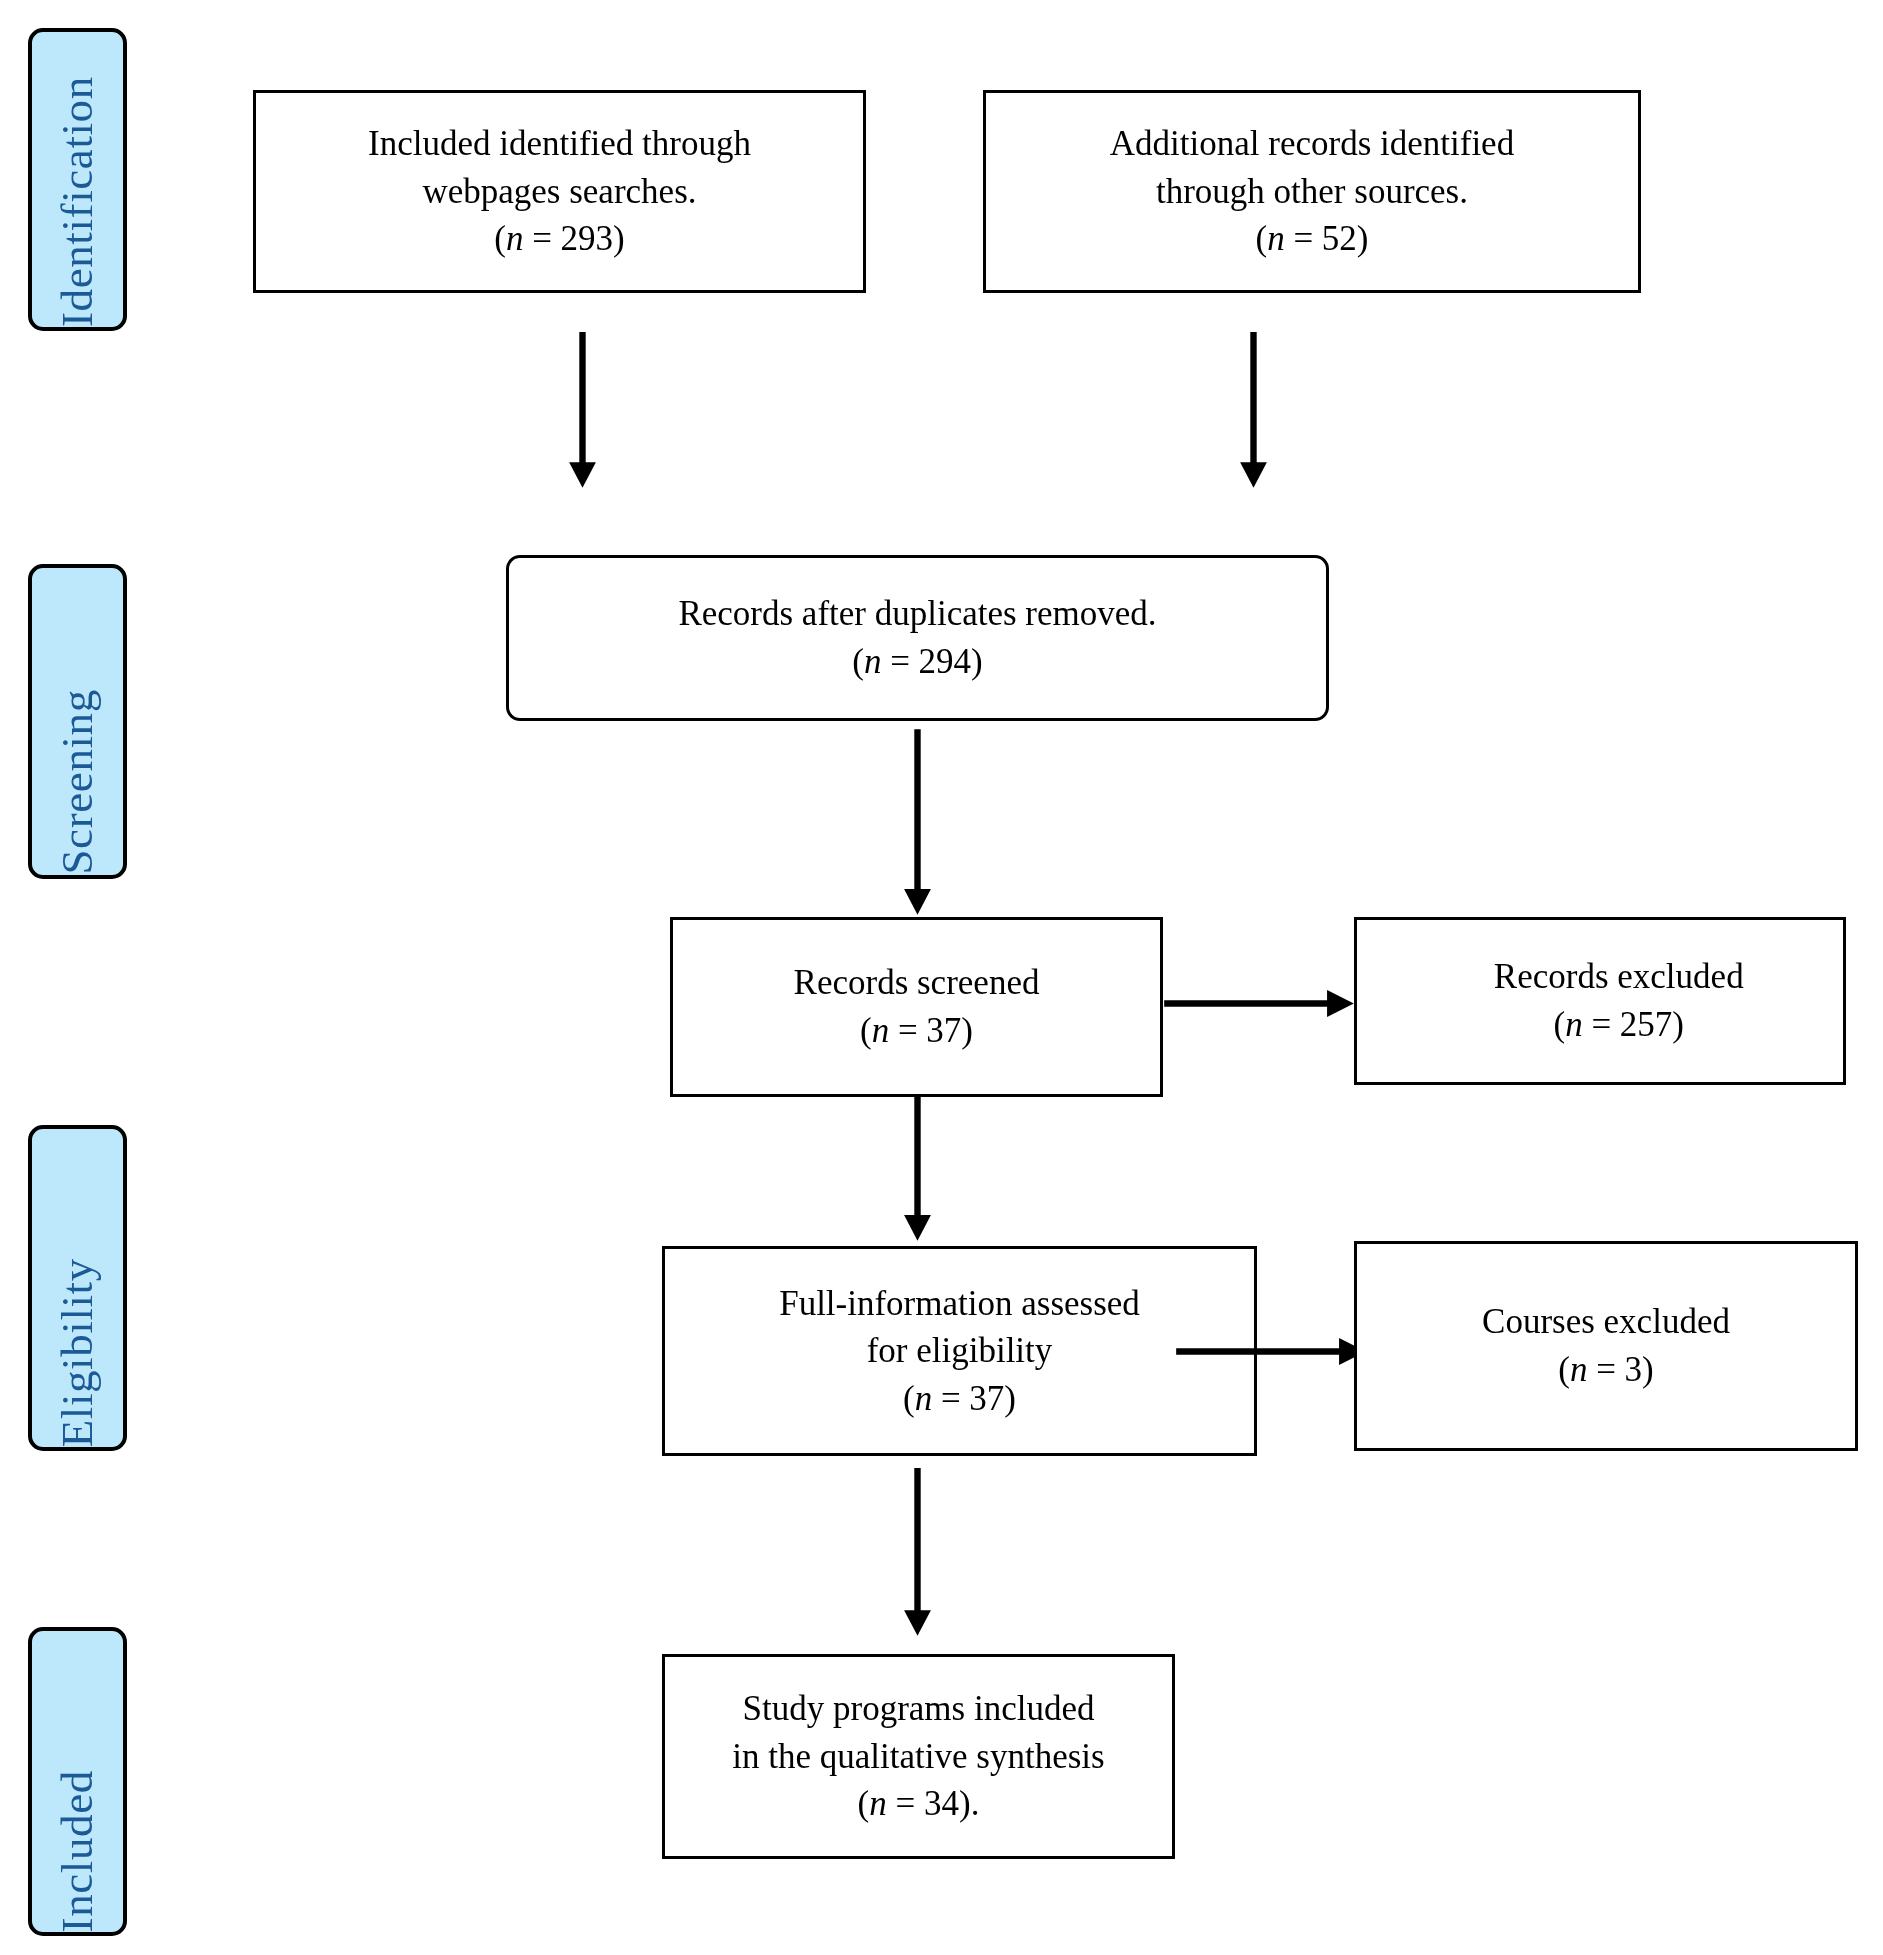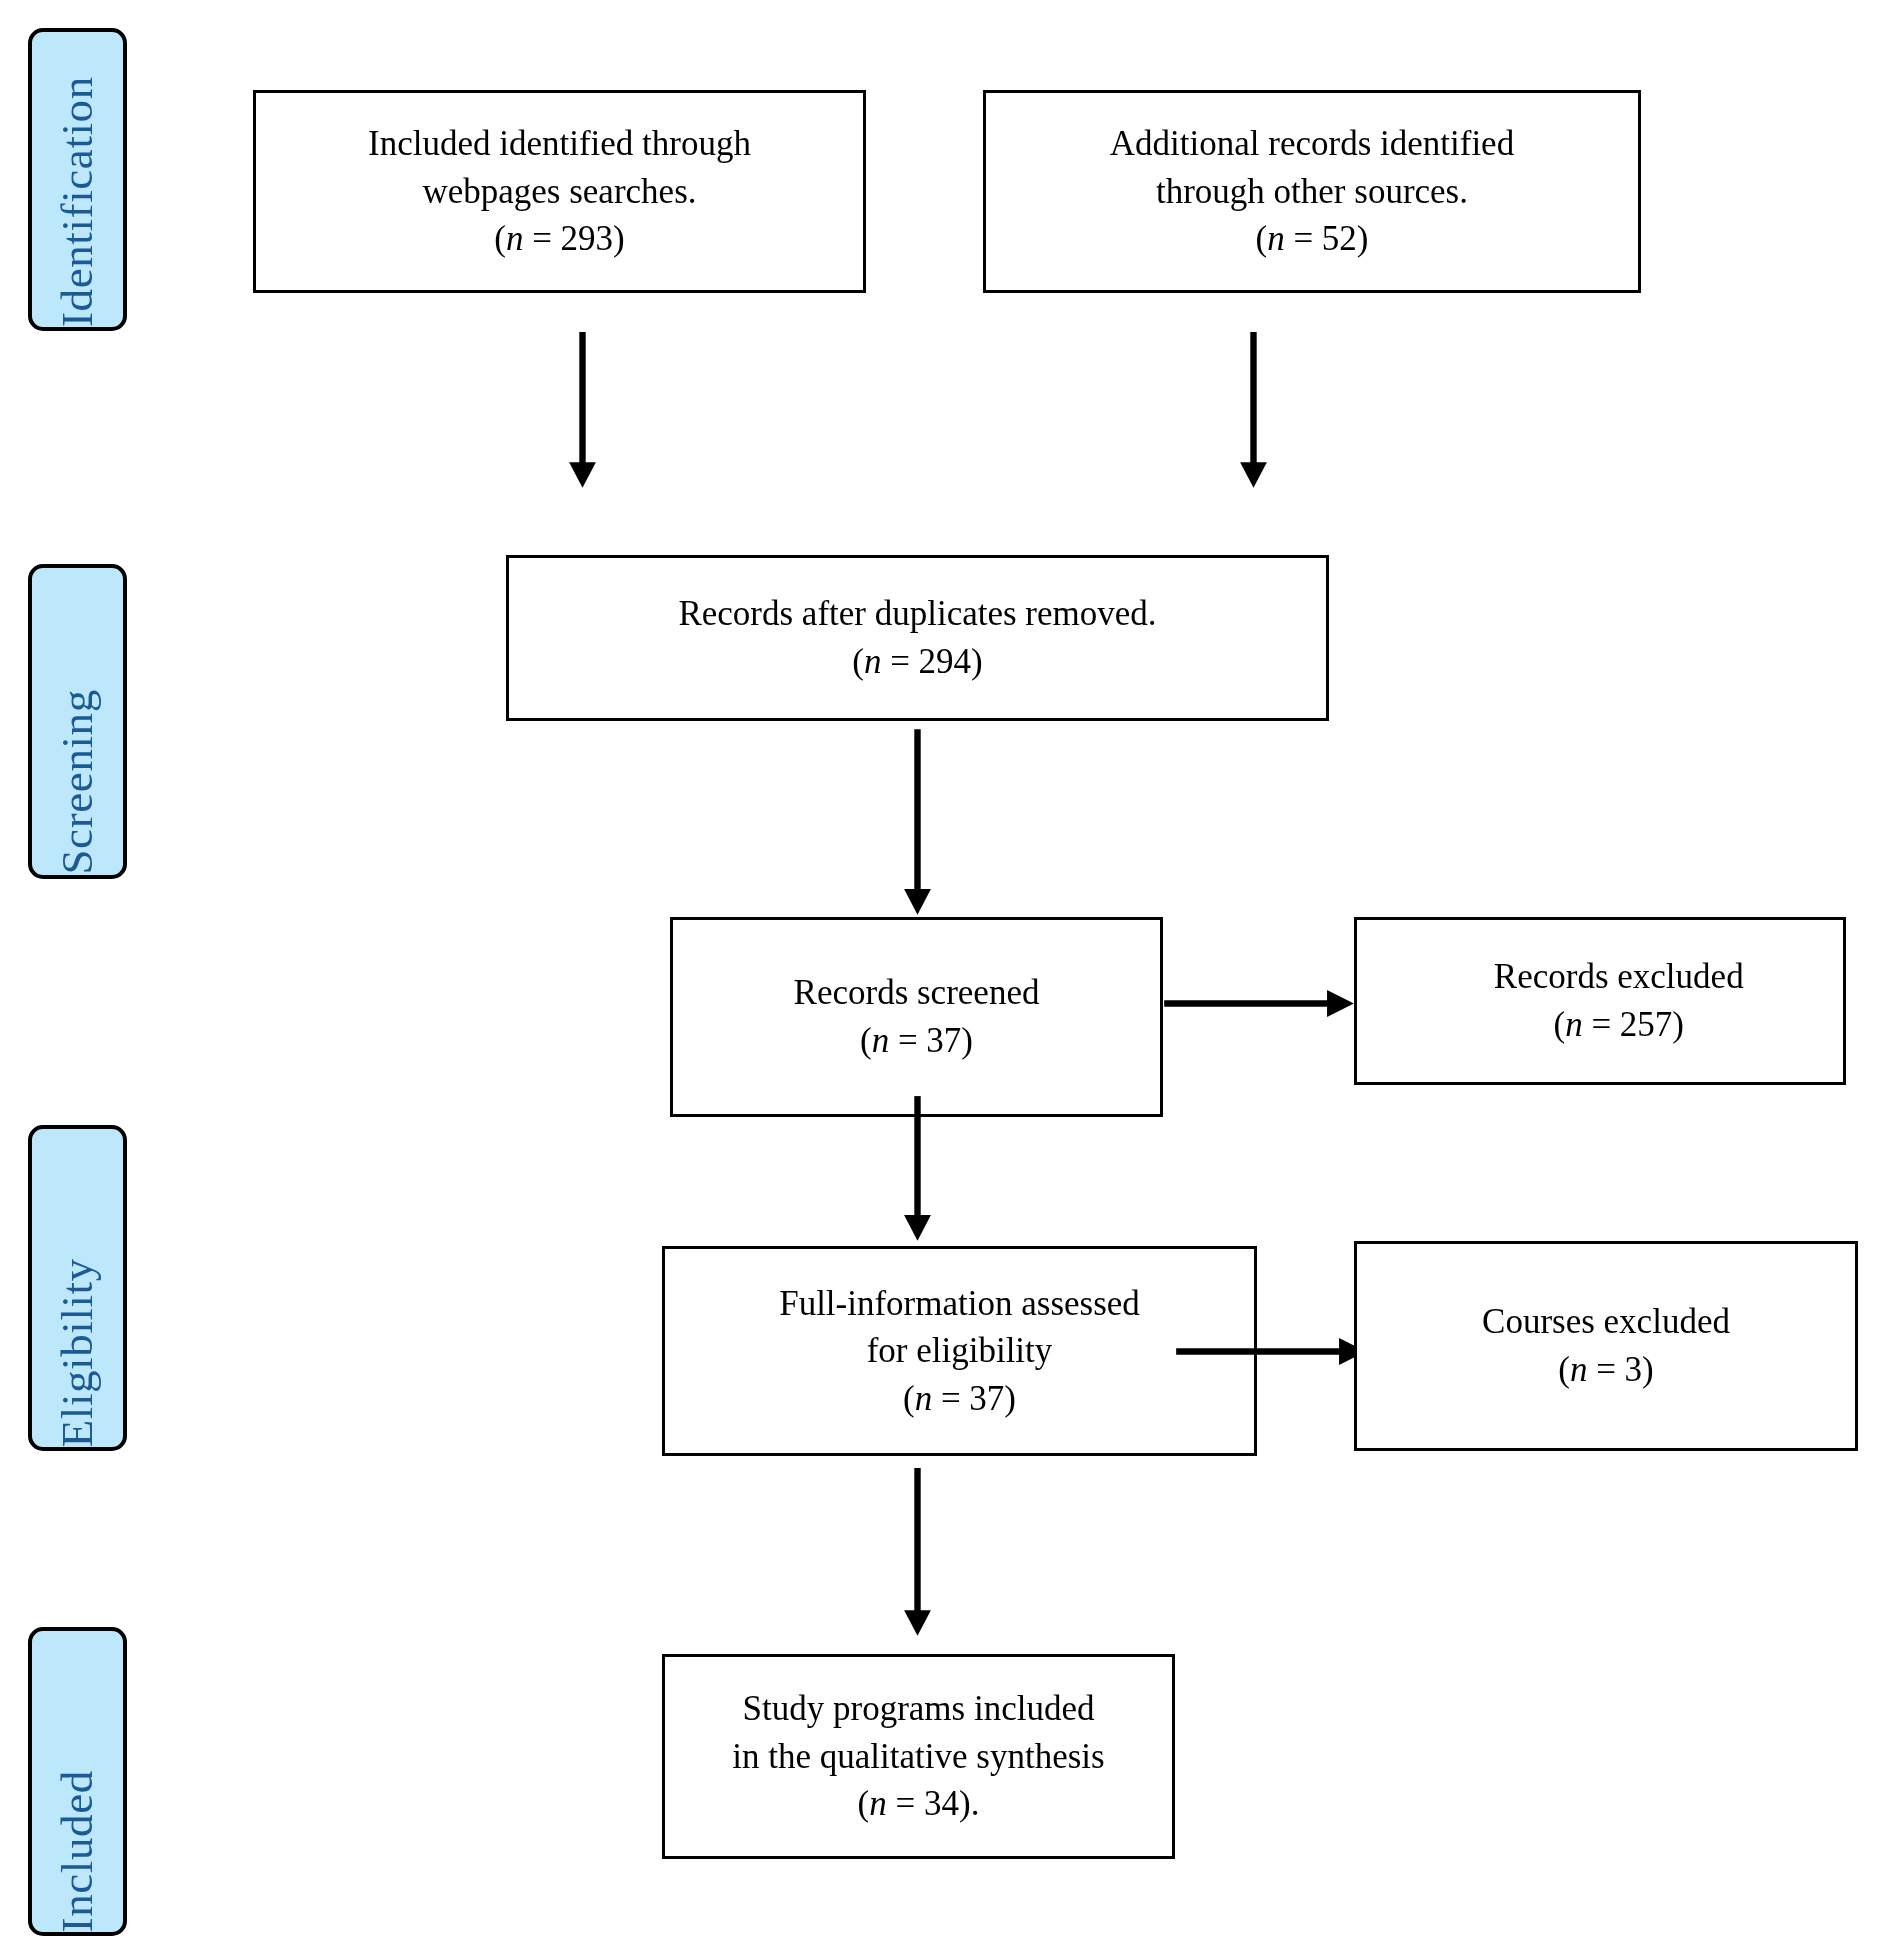--- a/index.html
+++ b/index.html
@@ -103,33 +103,33 @@
     </svg>
   </div>
 
   <div class="arrow" style="left:1236px; top:332px; width:35px; height:157px;">
     <svg width="35" height="157" viewBox="0 0 60 270">
       <line x1="30" y1="0" x2="30" y2="228" stroke="#000" stroke-width="11"></line>
       <polygon points="7,224 53,224 30,268" fill="#000"></polygon>
     </svg>
   </div>
 
-  <div class="node" style="left:506px; top:555px; width:823px; height:166px;">
+  <div class="node" style="left:506px; top:555px; width:823px; height:166px;border-radius:14px;">
     <span class="ln">Records after duplicates removed.</span>
     <span class="ln"><span>(</span><span class="n-italic">n</span><span> = 294)</span></span>
   </div>
 
   <div class="arrow" style="left:900px; top:729px; width:35px; height:187px;">
     <svg width="35" height="187" viewBox="0 0 60 320">
       <line x1="30" y1="0" x2="30" y2="278" stroke="#000" stroke-width="11"></line>
       <polygon points="7,274 53,274 30,318" fill="#000"></polygon>
     </svg>
   </div>
 
-  <div class="node" style="left:670px; top:917px; width:493px; height:200px;">
+  <div class="node" style="left:670px; top:917px; width:493px; height:180px;">
     <span class="ln">Records screened</span>
     <span class="ln"><span>(</span><span class="n-italic">n</span><span> = 37)</span></span>
   </div>
 
   <div class="arrow" style="left:1163px; top:986px; width:192px; height:35px;">
     <svg width="192" height="35" viewBox="0 0 330 60">
       <line x1="2" y1="30" x2="286" y2="30" stroke="#000" stroke-width="11"></line>
       <polygon points="282,7 282,53 328,30" fill="#000"></polygon>
     </svg>
   </div>

